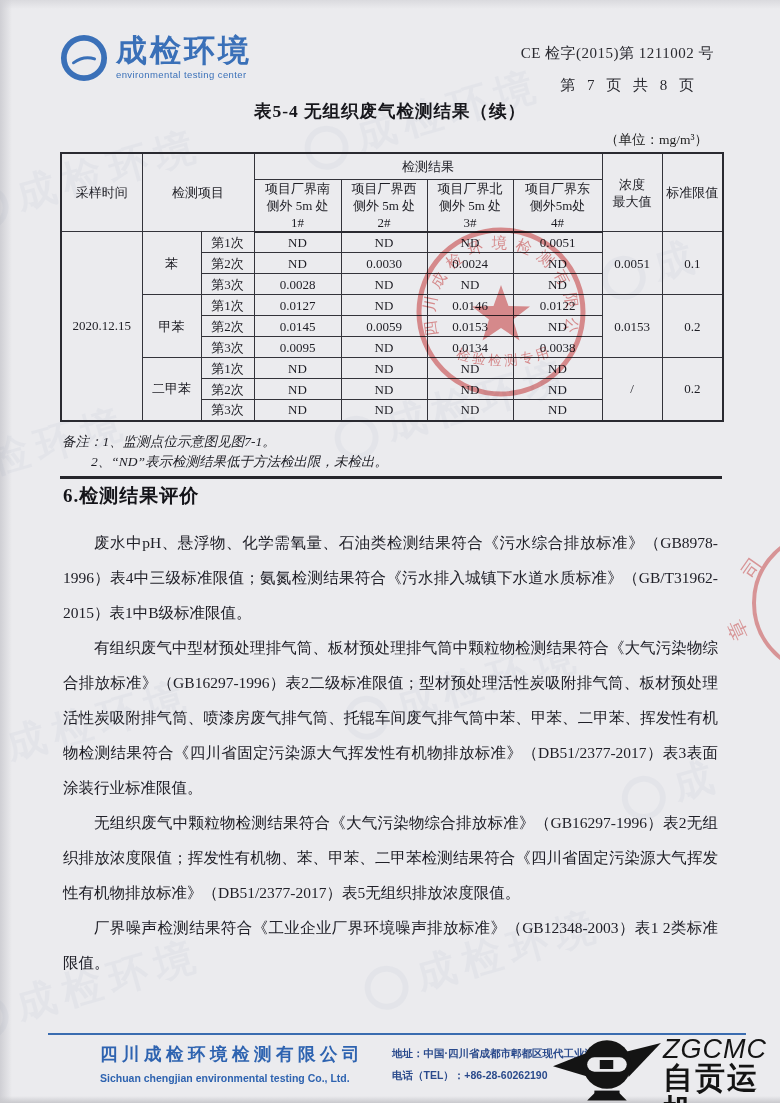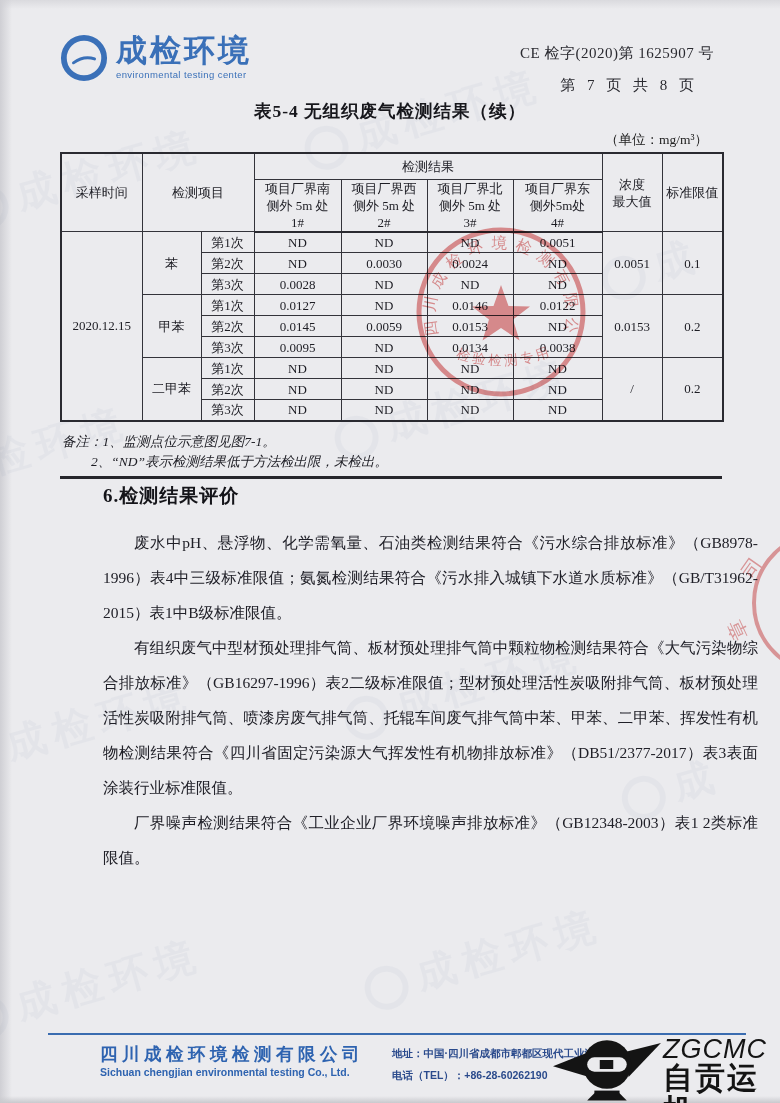--- a/index.html
+++ b/index.html
@@ -51,36 +51,36 @@
   table.results td { height:21px; }
   tr.hrow1 th { height:26px; }
   tr.hrow2 th { height:40px; }
 
   
   .notes { position:absolute; left:60px; top:431px; width:662px; font-size:13.5px;
            line-height:20px; color:#1d1d24; border-bottom:3px solid #26262c; padding:1px 0 4px 2px;font-style:italic; }
   .notes .n2 { padding-left:29px; }
 
   
-  .section { position:absolute; left:63px; top:483px; width:655px;margin-left:40px; }
+  .section { position:absolute; left:63px; top:483px; width:655px; }
   .section h2 { font-size:19px; font-weight:bold; letter-spacing:1px; color:#141419; margin-bottom:16px; }
   .section p { font-size:15.5px; line-height:35px; text-align:justify; text-indent:2em; color:#202028; }
 
   
   .stamp-main { position:absolute; left:412px; top:221px; width:178px; height:182px;
                 opacity:.62; mix-blend-mode:multiply; pointer-events:none; }
   .stamp-edge { position:absolute; right:0; top:528px; width:58px; height:150px;
                 opacity:.55; mix-blend-mode:multiply; pointer-events:none; overflow:hidden; }
 
   
   .footer-line { position:absolute; left:48px; top:1033px; width:698px; height:2px; background:#3a6cb0; }
   .f-company { position:absolute; left:100px; top:1042px; }
   .f-company .cn { font-size:17.5px; font-weight:bold; color:#2e63b0; letter-spacing:4.5px; }
   .f-company .en { font-family:"Liberation Sans","DejaVu Sans",sans-serif;
-                   font-size:10.5px; font-weight:bold; color:#2e63b0; }
+                   font-size:10.5px; font-weight:bold; color:#2e63b0; margin-top:6px; }
   .f-contact { position:absolute; left:392px; top:1042px; width:330px;
                font-family:"Liberation Sans","DejaVu Sans",sans-serif;
                font-size:10.5px; font-weight:bold; color:#2a4a8c; line-height:22px; }
   .zg-logo { position:absolute; left:553px; top:1036px; display:flex; align-items:flex-start; }
   .zg-emblem { width:118px; height:66px; }
   .zg-texts { margin-left:2px; }
   .zg-en { font-family:"Liberation Sans","DejaVu Sans",sans-serif; font-style:italic;
            font-weight:normal; font-size:27px; line-height:26px; color:#141414; letter-spacing:1px; }
   .zg-cn { position:relative; font-weight:bold; font-size:30px; line-height:32px;
            color:#141414; letter-spacing:2px;
@@ -111,21 +111,21 @@
       <circle cx="25" cy="25" r="21" fill="none" stroke="#3a70b8" stroke-width="6"></circle>
       <path d="M10 28 Q 25 18 40 24 Q 27 30 12 32 Z" fill="#ebebee" stroke="none"></path>
       <path d="M14 30 Q 25 22 36 26" fill="none" stroke="#3a70b8" stroke-width="3" stroke-linecap="round"></path>
     </svg>
     <div>
       <div class="logo-txt-cn">成检环境</div>
       <div class="logo-txt-en">environmental testing center</div>
     </div>
   </div>
   <div class="report-meta">
-    <div class="report-no">CE 检字(2020)第 1625907 号</div>
+    <div class="report-no">CE 检字(2015)第 1211002 号</div>
     <div class="page-info">第 7 页 共 8 页</div>
   </div>
 
   <div class="doc-title">表5-4 无组织废气检测结果（续）</div>
   <div class="unit-note">（单位：mg/m³）</div>
 
   <table class="results">
     <colgroup>
       <col style="width:81px">
         <col style="width:59px">
@@ -241,20 +241,21 @@
 
   <div class="notes">
     <div class="n1">备注：1、监测点位示意图见图7-1。</div>
     <div class="n2">2、“ND”表示检测结果低于方法检出限，未检出。</div>
   </div>
 
   <div class="section">
     <h2>6.检测结果评价</h2>
     <p>废水中pH、悬浮物、化学需氧量、石油类检测结果符合《污水综合排放标准》（GB8978-1996）表4中三级标准限值；氨氮检测结果符合《污水排入城镇下水道水质标准》（GB/T31962-2015）表1中B级标准限值。</p>
     <p>有组织废气中型材预处理排气筒、板材预处理排气筒中颗粒物检测结果符合《大气污染物综合排放标准》（GB16297-1996）表2二级标准限值；型材预处理活性炭吸附排气筒、板材预处理活性炭吸附排气筒、喷漆房废气排气筒、托辊车间废气排气筒中苯、甲苯、二甲苯、挥发性有机物检测结果符合《四川省固定污染源大气挥发性有机物排放标准》（DB51/2377-2017）表3表面涂装行业标准限值。</p>
+    <p>无组织废气中颗粒物检测结果符合《大气污染物综合排放标准》（GB16297-1996）表2无组织排放浓度限值；挥发性有机物、苯、甲苯、二甲苯检测结果符合《四川省固定污染源大气挥发性有机物排放标准》（DB51/2377-2017）表5无组织排放浓度限值。</p>
     <p>厂界噪声检测结果符合《工业企业厂界环境噪声排放标准》（GB12348-2003）表1 2类标准限值。</p>
   </div>
 
   <svg class="stamp-main" viewBox="0 0 178 182">
     <circle cx="89" cy="91" r="82" fill="none" stroke="#d95353" stroke-width="5"></circle>
     <path id="ringPath" d="M 27,116 A 66 66 0 1 1 151,116" fill="none"></path>
     <text fill="#d95353" font-size="15.5" letter-spacing="7.5" font-family="Liberation Serif, DejaVu Serif, serif">
       <textPath href="#ringPath" startOffset="2">四川成检环境检测有限公司</textPath>
     </text>
     <path d="M89 64 L96.5 85 L118 85.5 L101 98.5 L107.5 119.5 L89 107 L70.5 119.5 L77 98.5 L60 85.5 L81.5 85 Z" fill="#d95353"></path>

